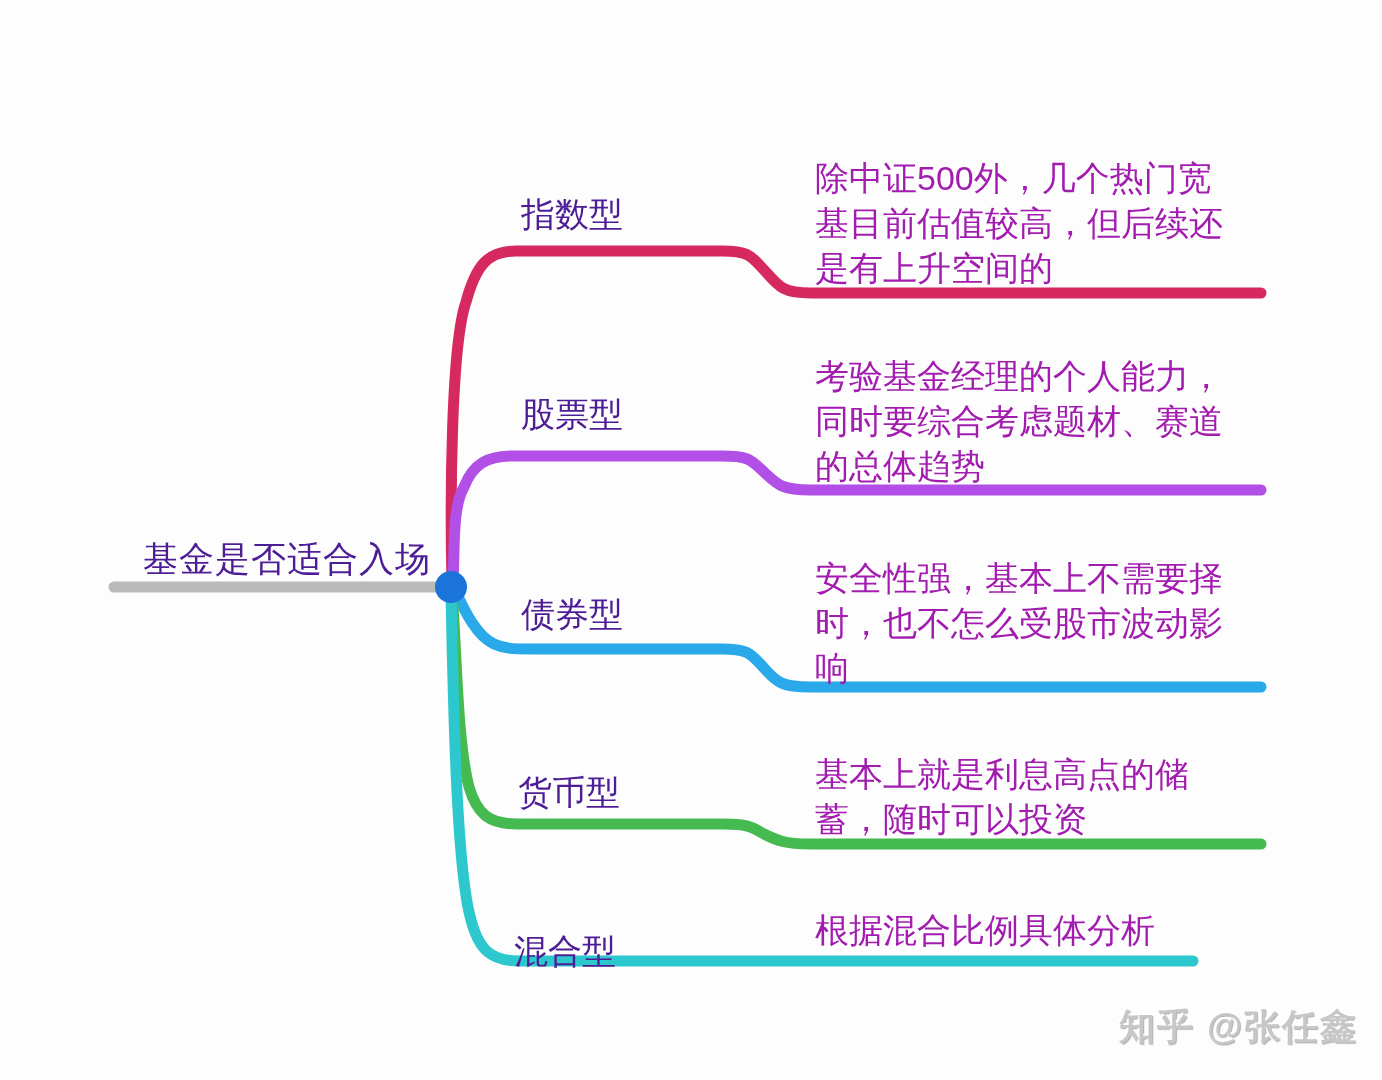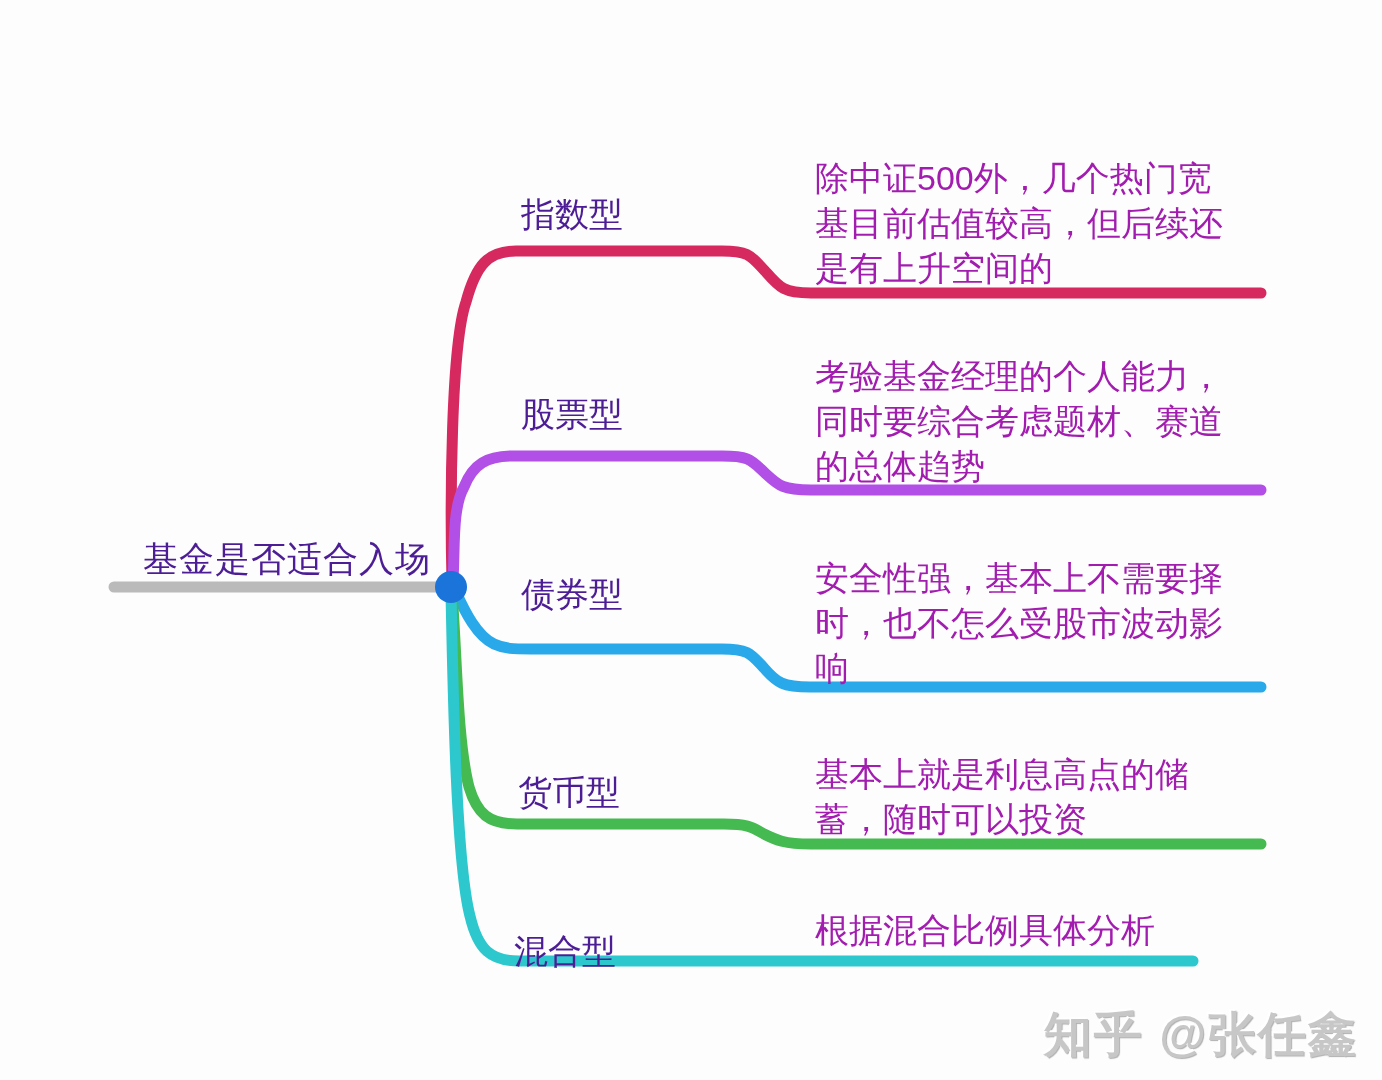--- a/index.html
+++ b/index.html
@@ -38,42 +38,42 @@
   }
   .root-label {
     left: 143px;
     top: 531px;
     font-size: 35px;
     letter-spacing: 1px;
     margin-top: 9px;
   }
   .branch-label-0 { left: 521px; top: 196px; }
   .branch-label-1 { left: 521px; top: 396px; }
-  .branch-label-2 { left: 521px; top: 576px; }
+  .branch-label-2 { left: 521px; top: 596px; }
   .branch-label-3 { left: 518px; top: 774px; }
   .branch-label-4 { left: 514px; top: 909px; margin-top: 24px; }
   .desc {
     position: absolute;
     left: 815px;
     width: 460px;
     font-size: 34px;
     line-height: 45px;
     white-space: pre-line;
     color: #a21caf;
   }
   .branch-desc-0 { top: 156px; }
   .branch-desc-1 { top: 354px; }
   .branch-desc-2 { top: 556px; }
   .branch-desc-3 { top: 752px; }
   .branch-desc-4 { top: 908px; }
   .watermark {
     position: absolute;
     right: 24px;
     top: 1003px;
-    font-size: 48px;
+    font-size: 36px;
     font-weight: bold;
     letter-spacing: 2px;
     color: #c7c7c7;
     text-shadow: -2px -2px 0 #ffffff, 1px 1px 1px #b0b0b0;
     white-space: nowrap;
   }
 </style>
 </head>
 <body>
 

